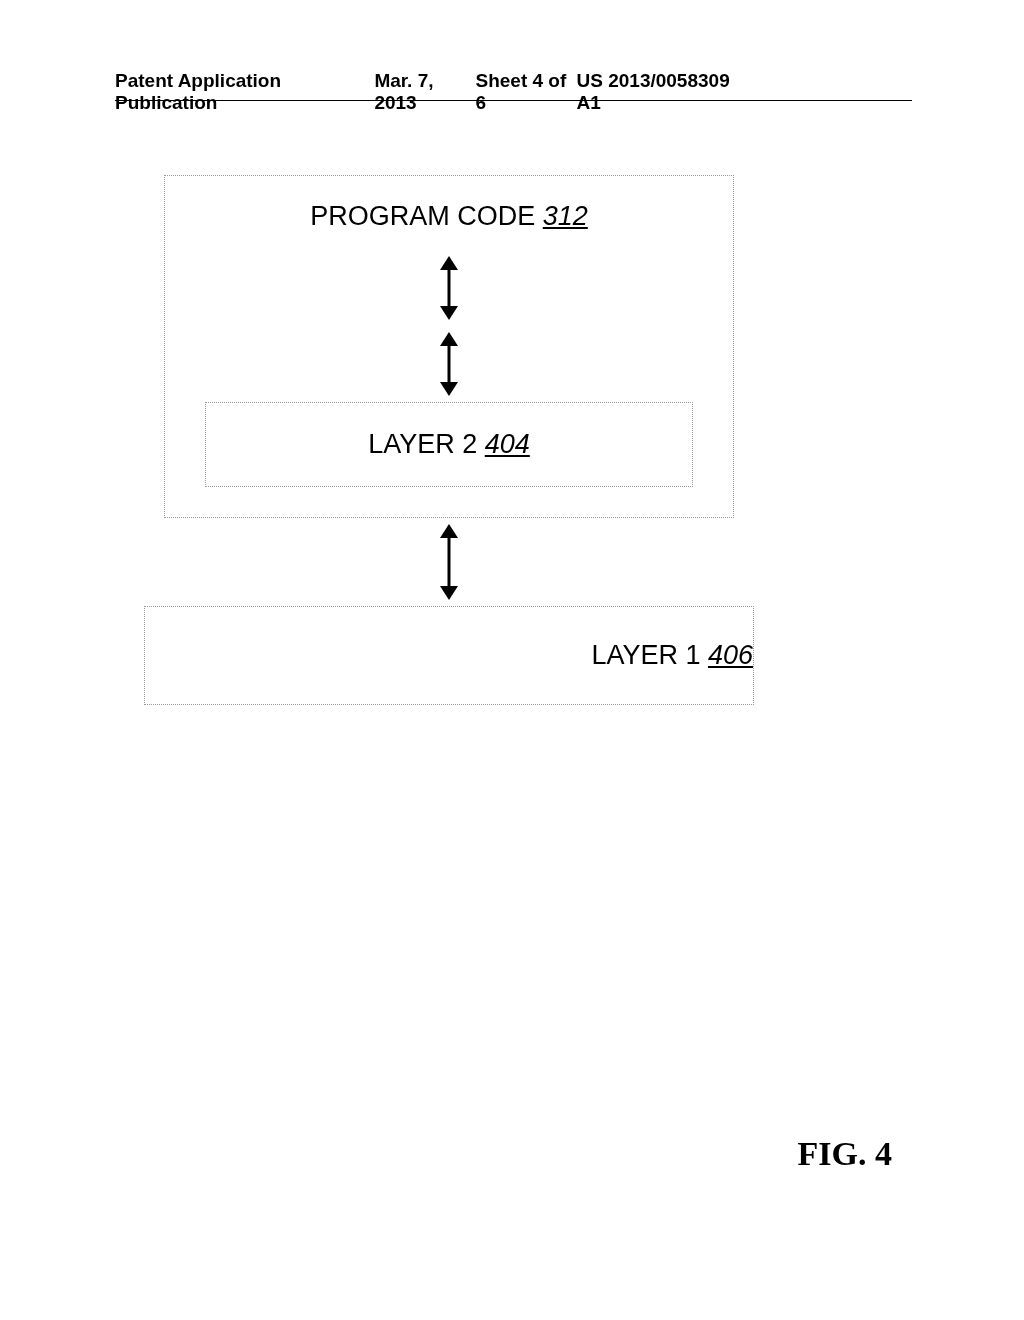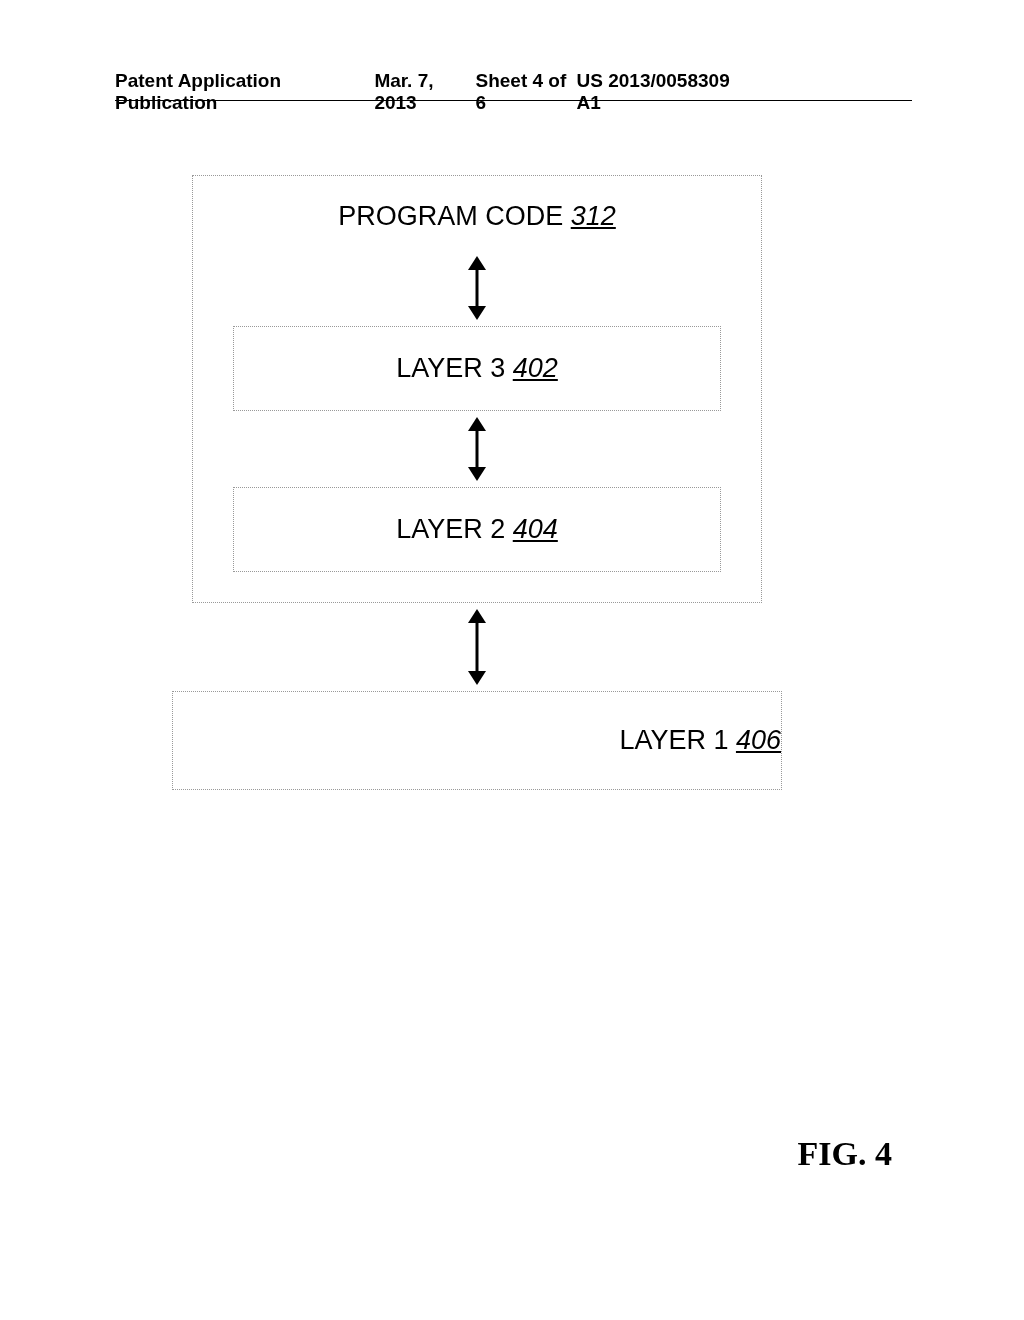--- a/index.html
+++ b/index.html
@@ -29,21 +29,21 @@
       position: absolute;
       top: 100px;
       left: 115px;
       width: 797px;
       height: 1px;
       background: black;
     }
     .diagram-area {
       position: absolute;
       top: 175px;
-      left: 192px;
+      left: 164px;
       width: 570px;
     }
     .outer-box {
       border: 1px dotted #999;
       width: 570px;
       padding: 0 0 30px 0;
       position: relative;
     }
     .title-row {
       text-align: center;
@@ -119,23 +119,20 @@
     <div class="title-row">
       <span>PROGRAM CODE </span><span class="underline-ref">312</span>
     </div>
     <div class="arrow-gap">
       <svg class="double-arrow" width="30" height="64" viewBox="0 0 30 64">
         <line x1="15" y1="9" x2="15" y2="55" stroke="black" stroke-width="3"></line>
         <polygon points="15,0 6,14 24,14" fill="black"></polygon>
         <polygon points="15,64 6,50 24,50" fill="black"></polygon>
       </svg>
     </div>
-    <div class="inner-box">
-      <span>LAYER 3  </span><span class="italic-under">402</span>
-    </div>
     <div class="arrow-gap">
       <svg class="double-arrow" width="30" height="64" viewBox="0 0 30 64">
         <line x1="15" y1="9" x2="15" y2="55" stroke="black" stroke-width="3"></line>
         <polygon points="15,0 6,14 24,14" fill="black"></polygon>
         <polygon points="15,64 6,50 24,50" fill="black"></polygon>
       </svg>
     </div>
     <div class="inner-box">
       <span>LAYER 2 </span><span class="italic-under">404</span>
     </div>

